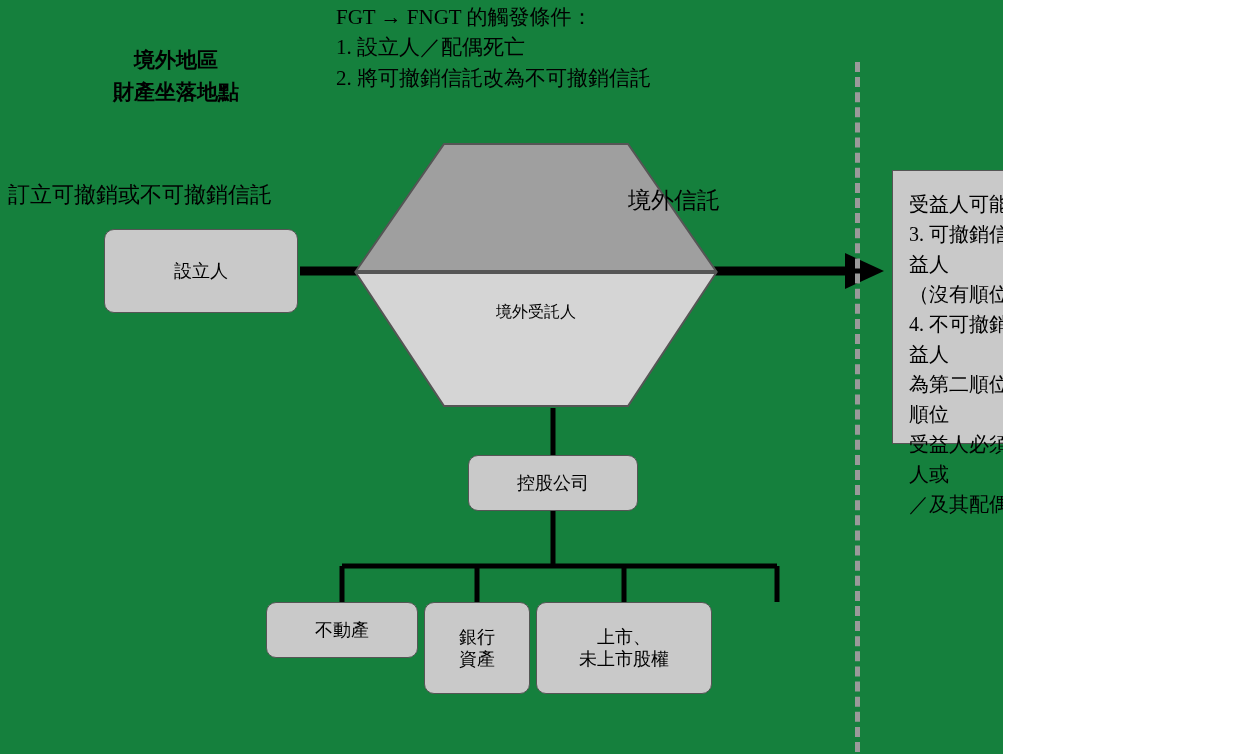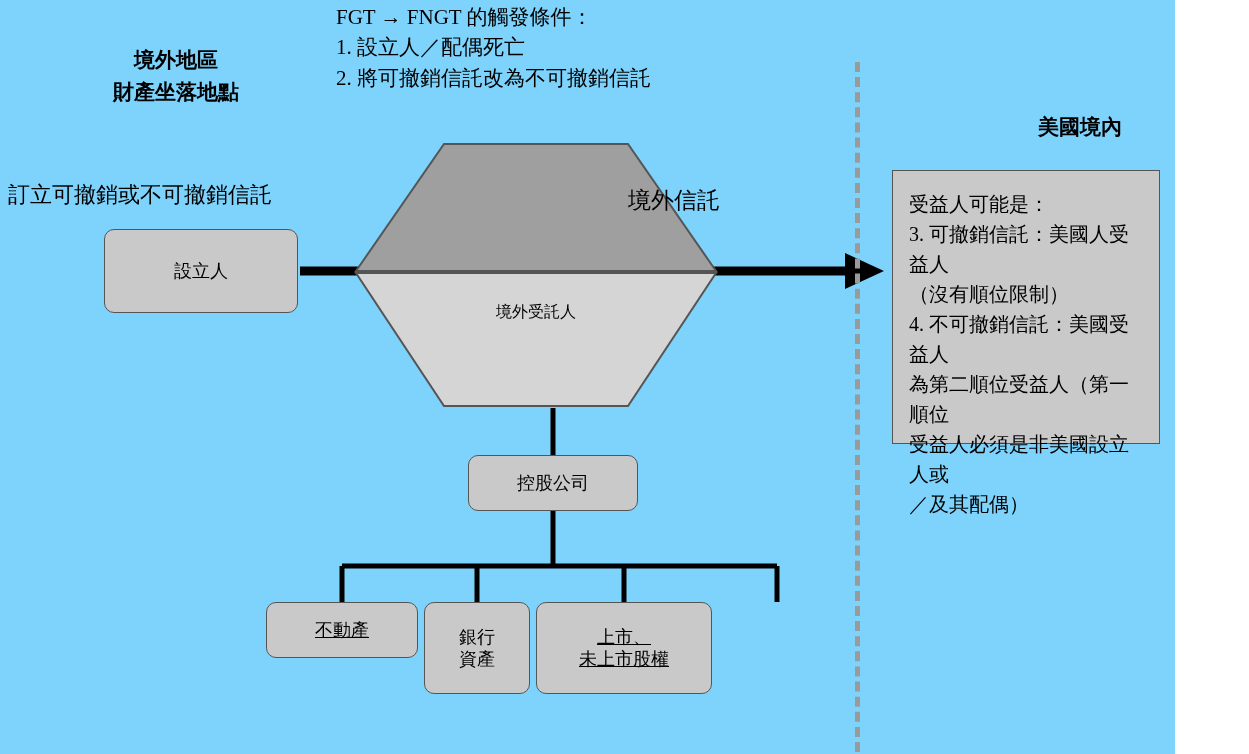--- a/index.html
+++ b/index.html
@@ -6,24 +6,24 @@
     margin: 0;
     padding: 0;
     background: #ffffff;
   }
   body {
     font-family: "Liberation Serif", "DejaVu Serif", serif;
     color: #000000;
   }
   #canvas {
     position: relative;
-    width: 1175px;
+    width: 1003px;
     height: 754px;
     overflow: hidden;
-    background: #7dd3fc;
+    background: #15803d;
   }
   .abs { position: absolute; }
 
   #trigger-note {
     left: 336px;
     top: 2px;
     font-size: 21px;
     line-height: 1.45;
     text-align: left;
     white-space: pre-line;
@@ -68,23 +68,23 @@
     font-size: 18px;
     line-height: 1.25;
     white-space: pre-line;
   }
   #settlor-box {
     left: 104px; top: 229px; width: 194px; height: 84px;
   }
   #holding-box {
     left: 468px; top: 455px; width: 170px; height: 56px; text-align: center;
   }
-  #asset-real-estate { left: 266px; top: 602px; width: 152px; height: 56px; text-decoration: underline; }
+  #asset-real-estate { left: 266px; top: 602px; width: 152px; height: 56px; }
   #asset-bank        { left: 424px; top: 602px; width: 106px; height: 92px; }
-  #asset-stock       { left: 536px; top: 602px; width: 176px; height: 92px; text-decoration: underline; }
+  #asset-stock       { left: 536px; top: 602px; width: 176px; height: 92px; }
   #asset-policy      { left: 722px; top: 602px; width: 110px; height: 56px; }
 
   #beneficiary-box {
     left: 892px; top: 170px; width: 268px; height: 274px;
     background: #c9c9c9;
     border: 1.5px solid #555555;
     border-radius: 0;
     box-sizing: border-box;
     padding: 18px 16px 0 16px;
     font-size: 20px;

